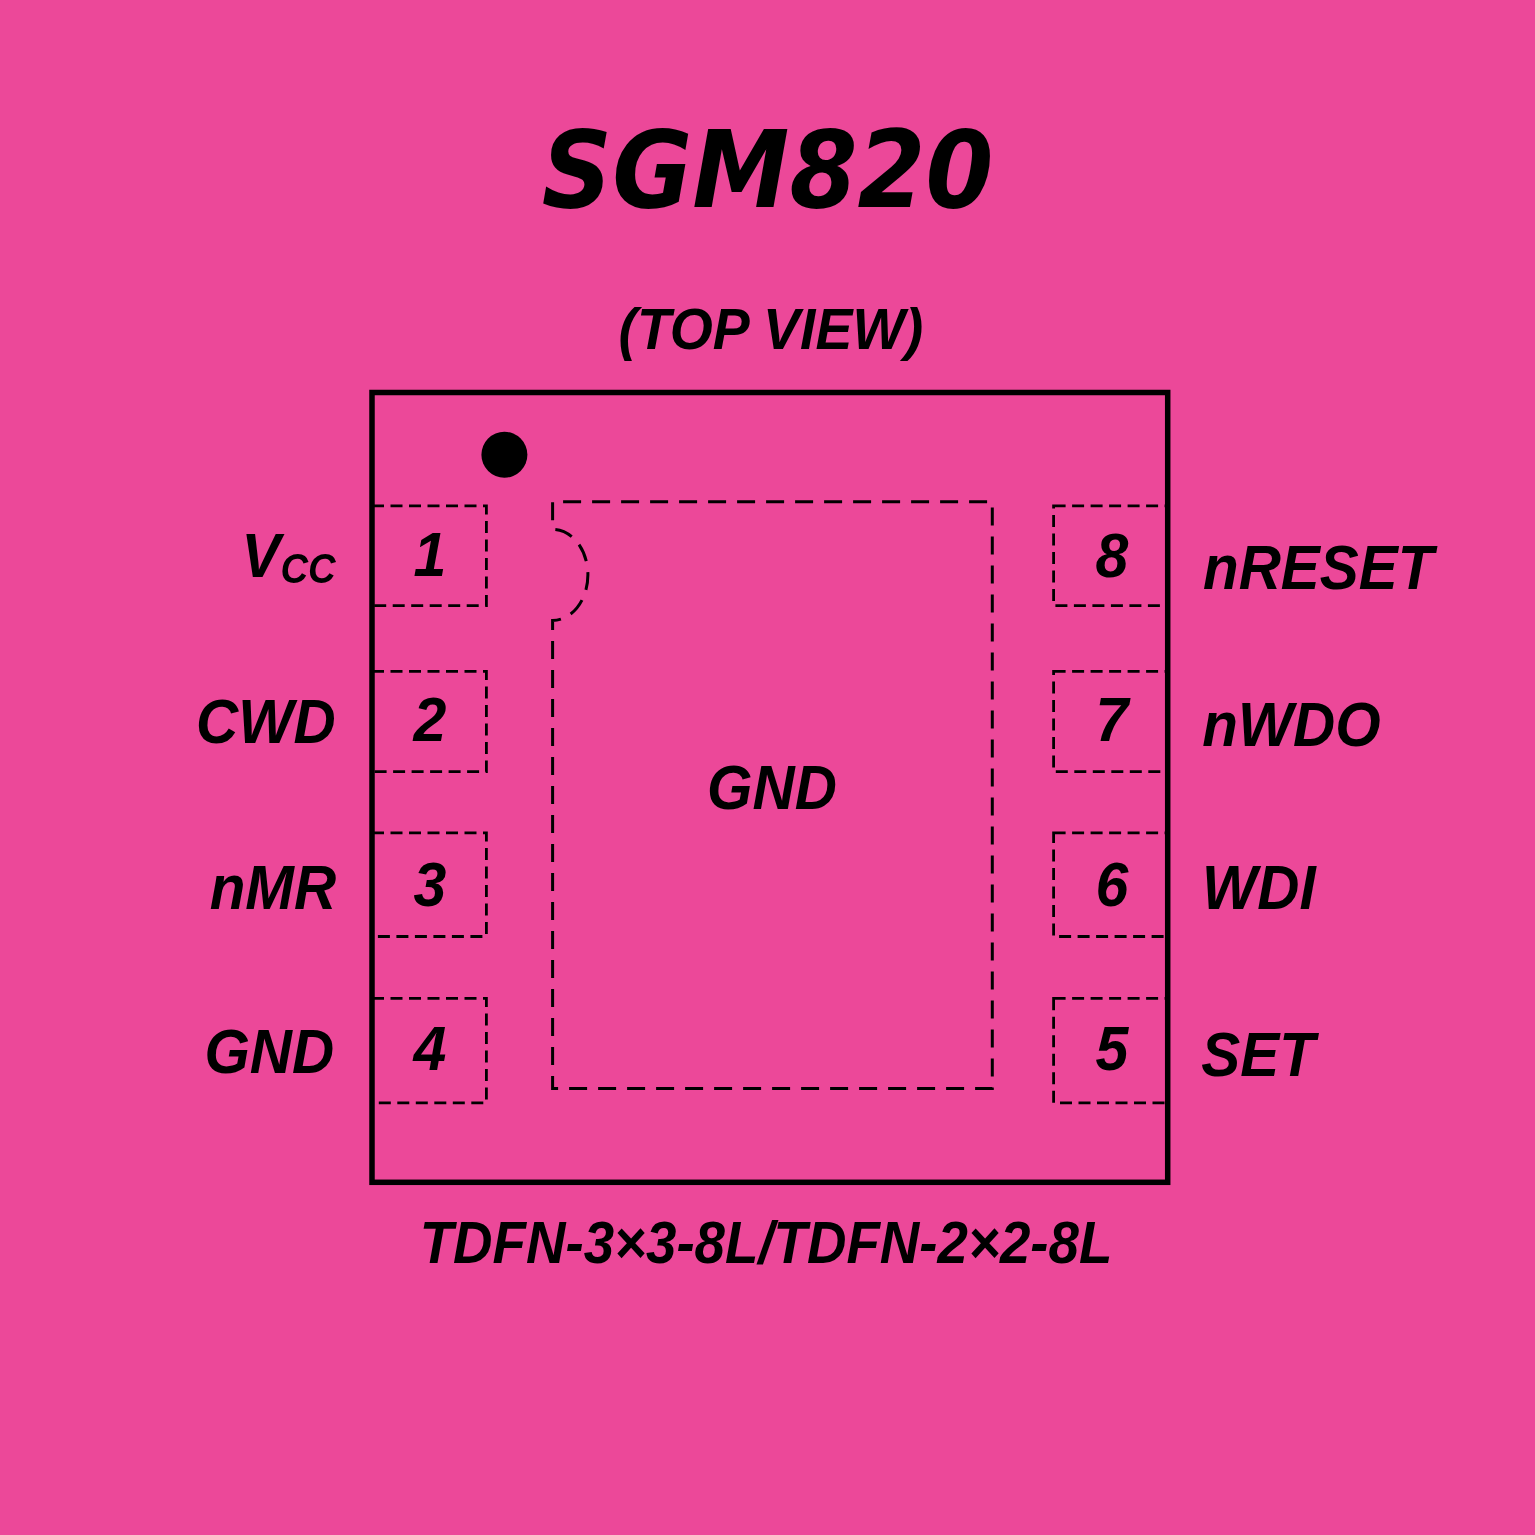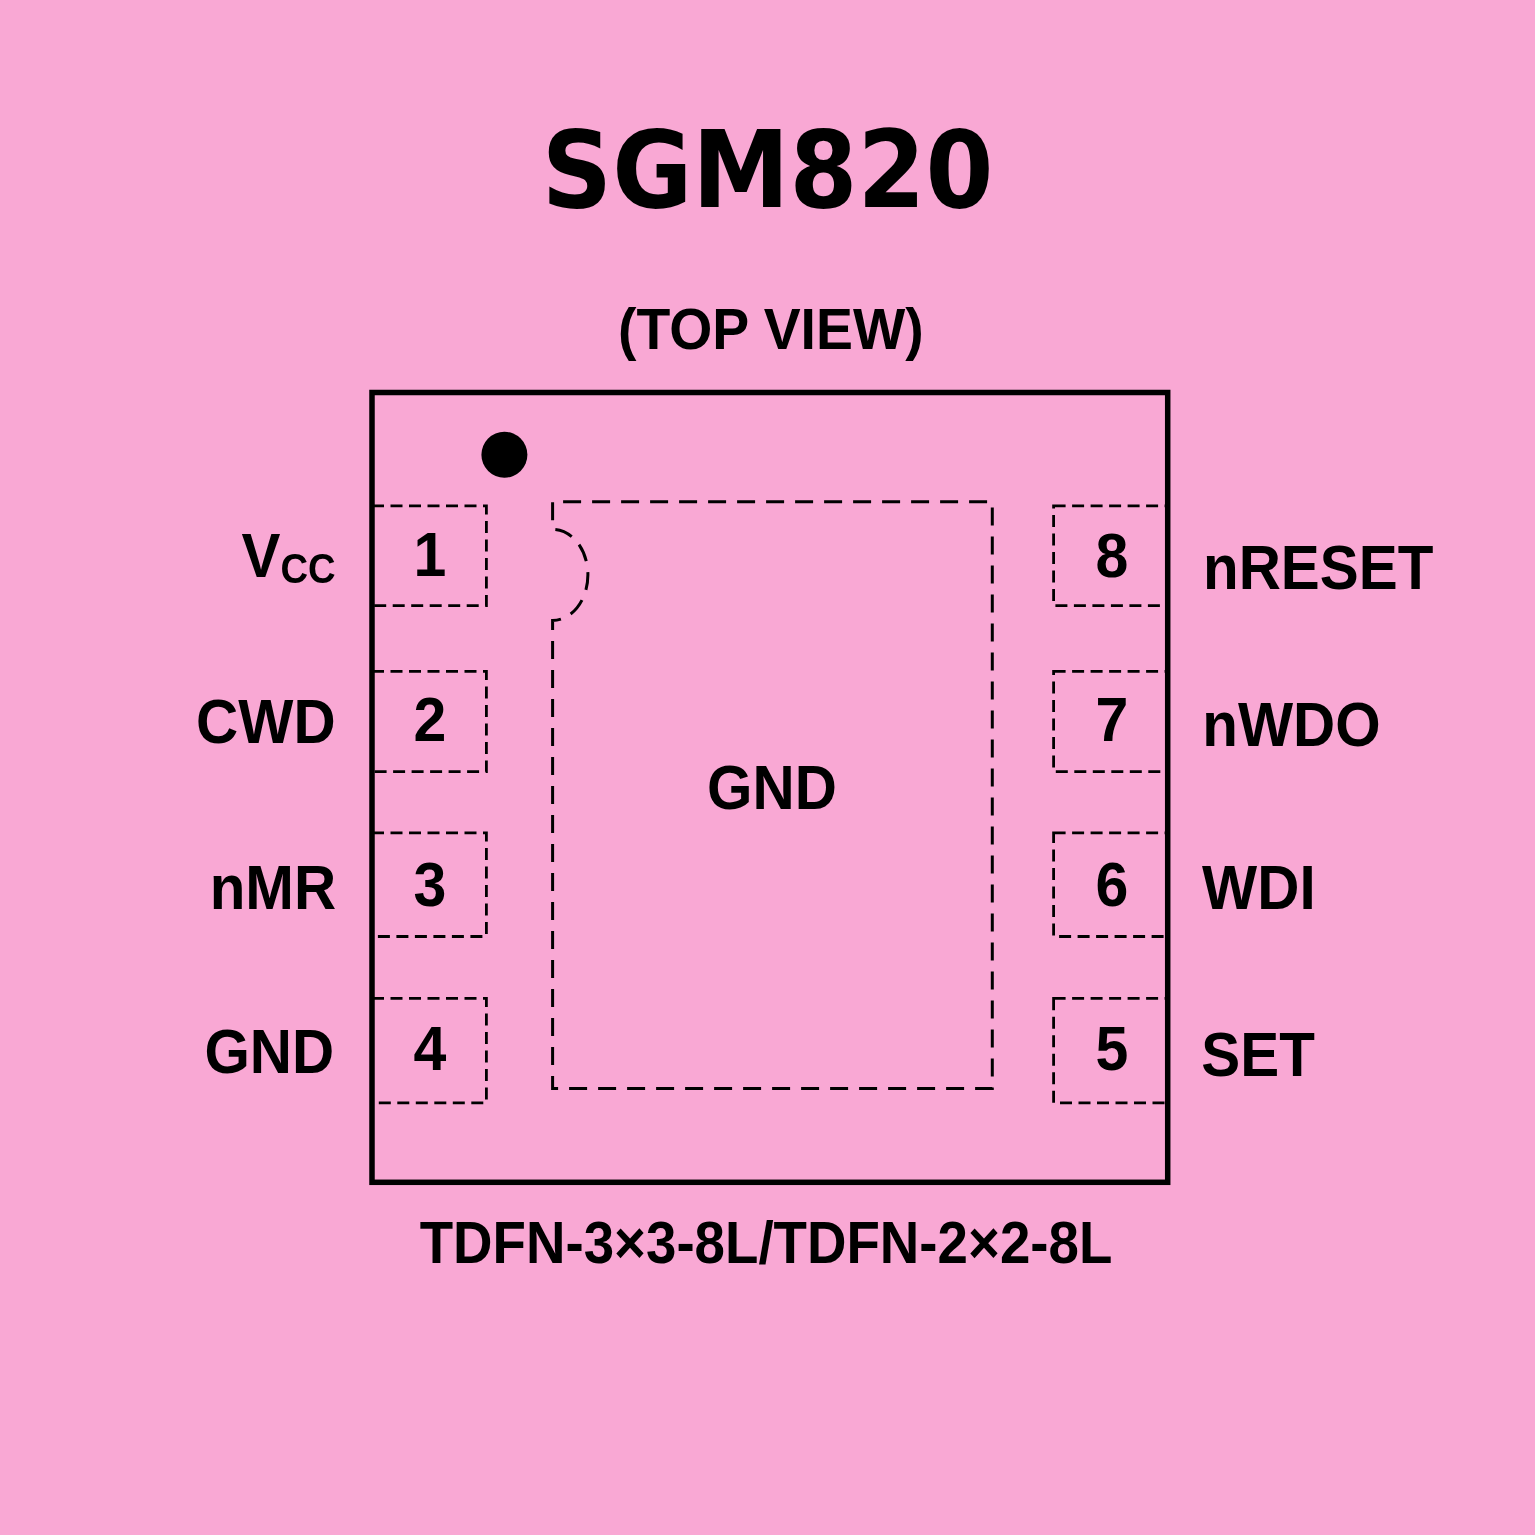--- a/index.html
+++ b/index.html
@@ -1,22 +1,23 @@
 <!DOCTYPE html>
 <html><head>
 <meta charset="utf-8">
 <style>
   html, body { margin: 0; padding: 0; background: #ffffff; }
   .stage {
     position: relative;
     width: 1535px;
     height: 1535px;
-    background: #f9a8d4;
+    background: #ec4899;
     overflow: hidden;
     font-family: "Liberation Sans", sans-serif;
+    font-style: italic;
   }
   .stage svg { position: absolute; left: 0; top: 0; }
   text {
     font-family: "Liberation Sans", sans-serif;
     font-weight: bold;
     fill: #000000;
   }
   .shape { fill: none; stroke: #000000; }
   .pkg   { stroke-width: 5.5px; }
   .pad   { stroke-width: 3px; stroke-dasharray: 18 11; }

